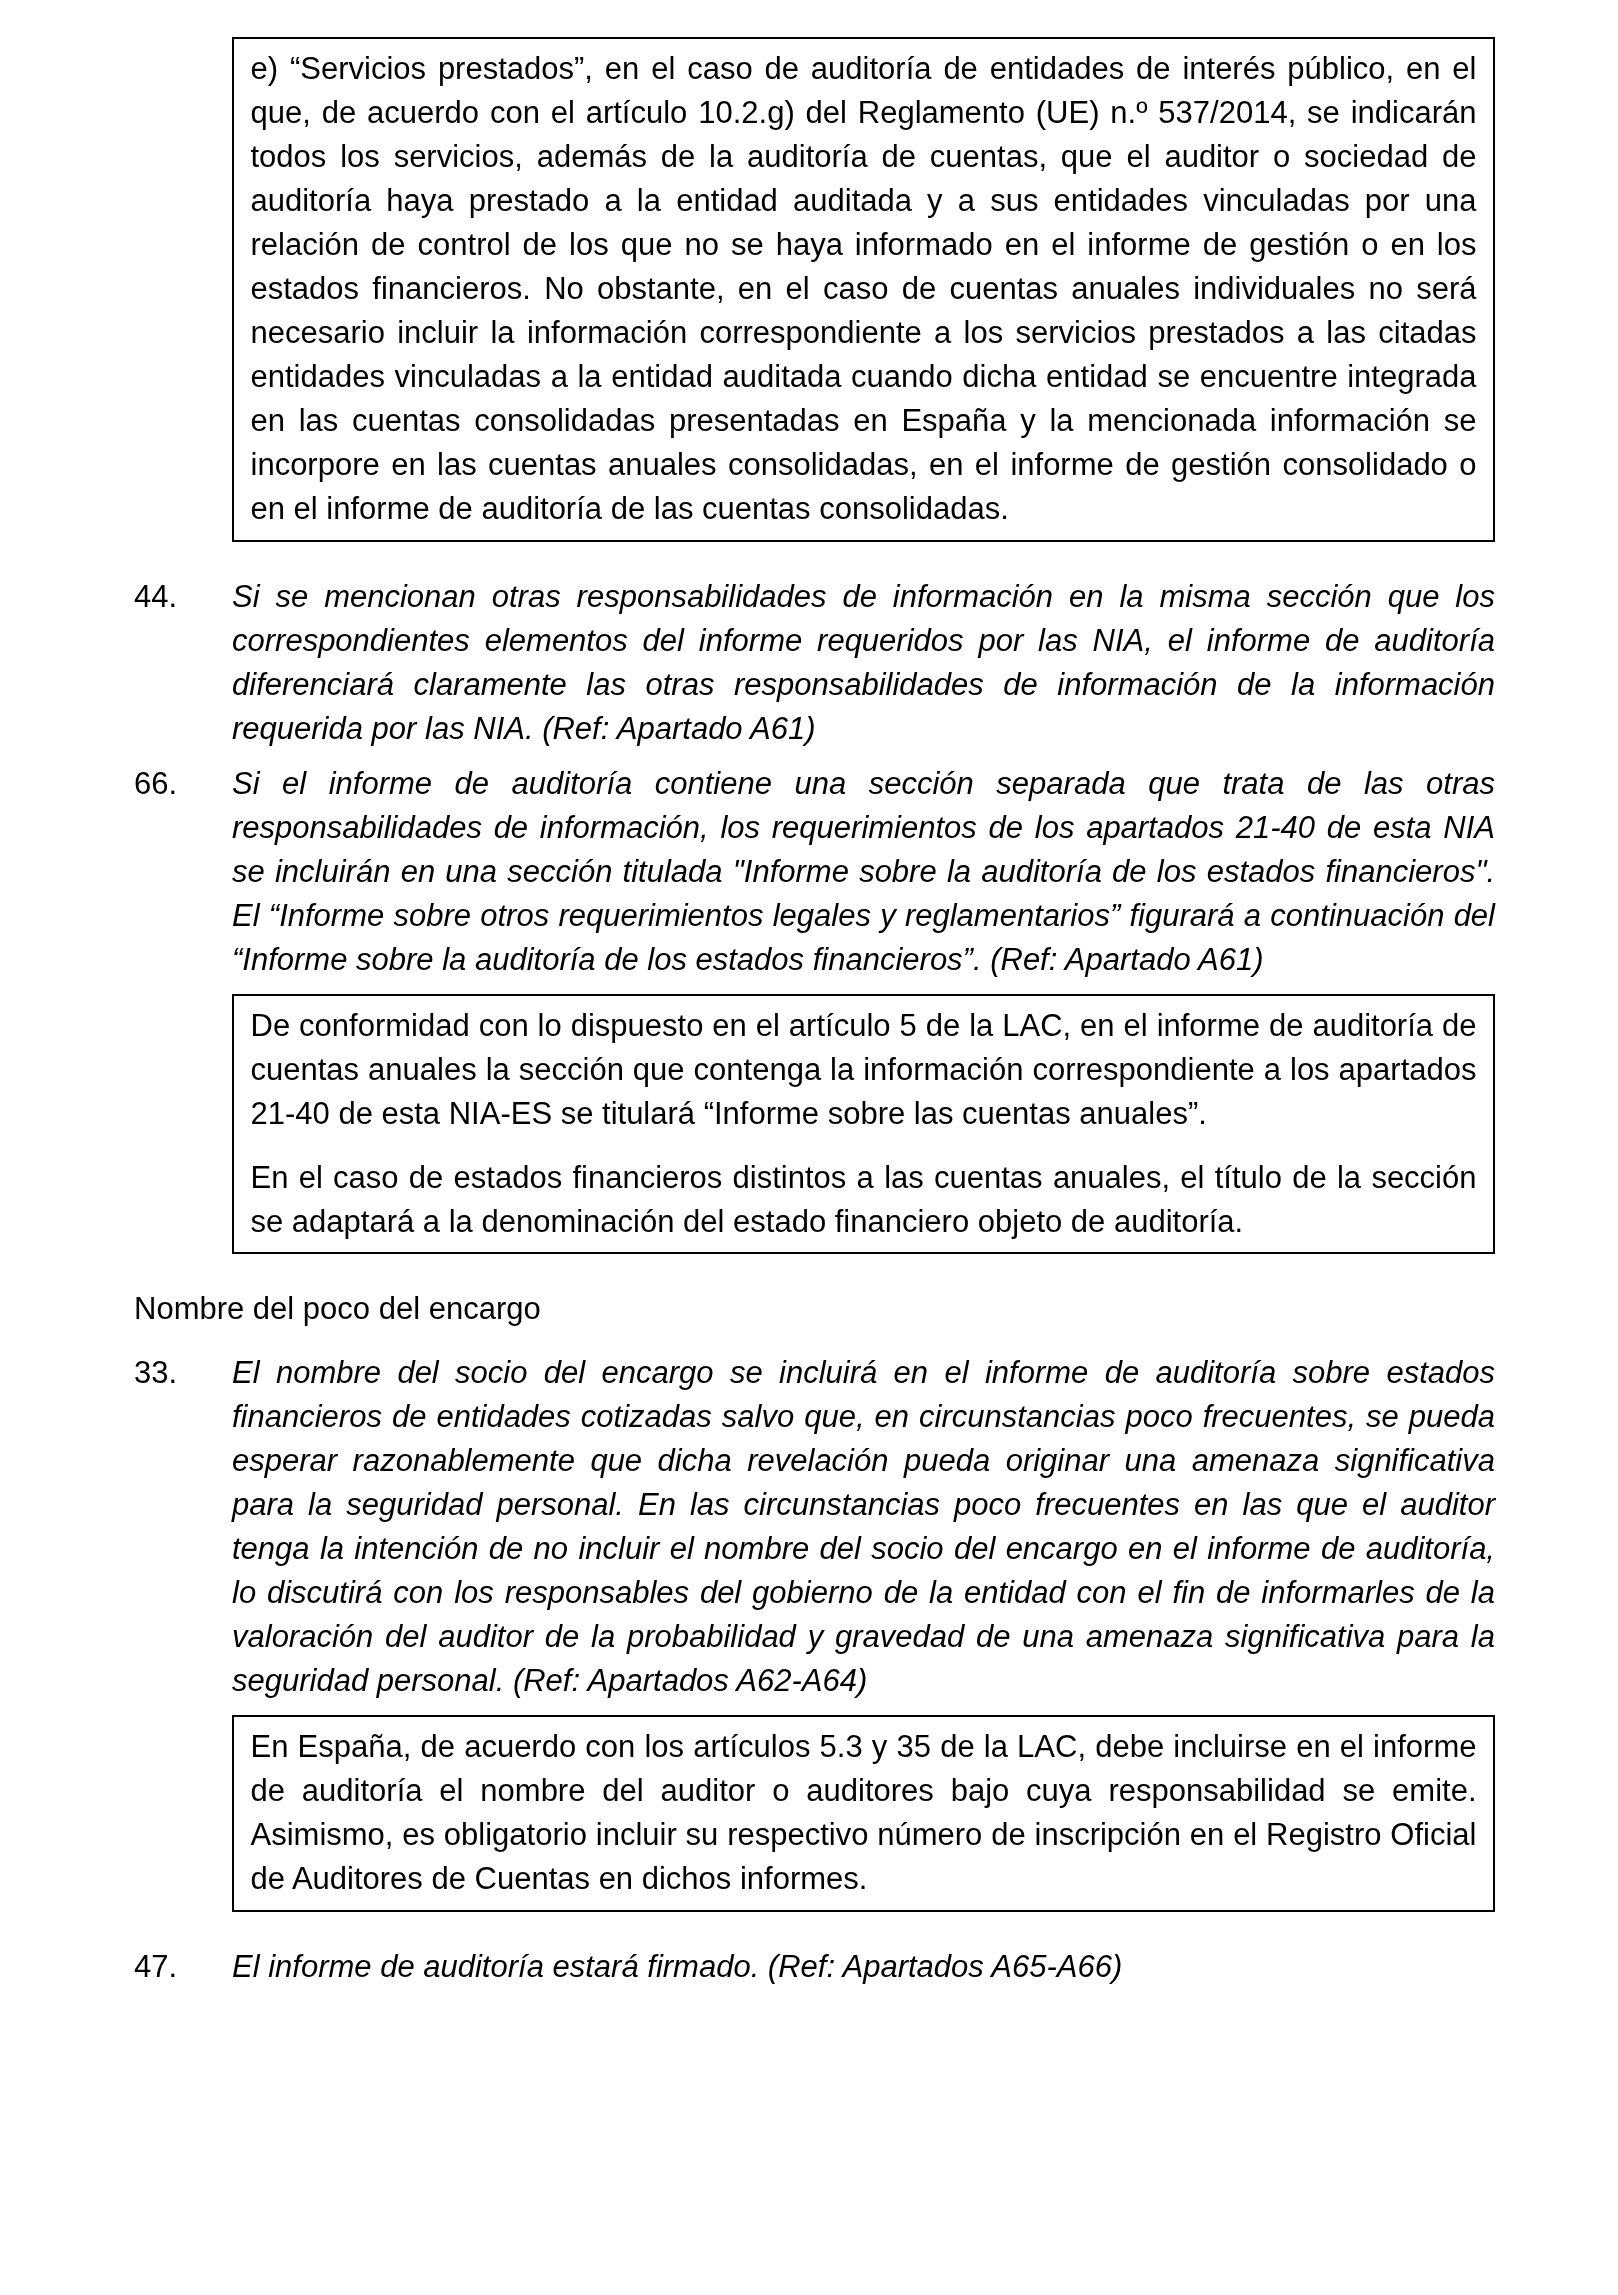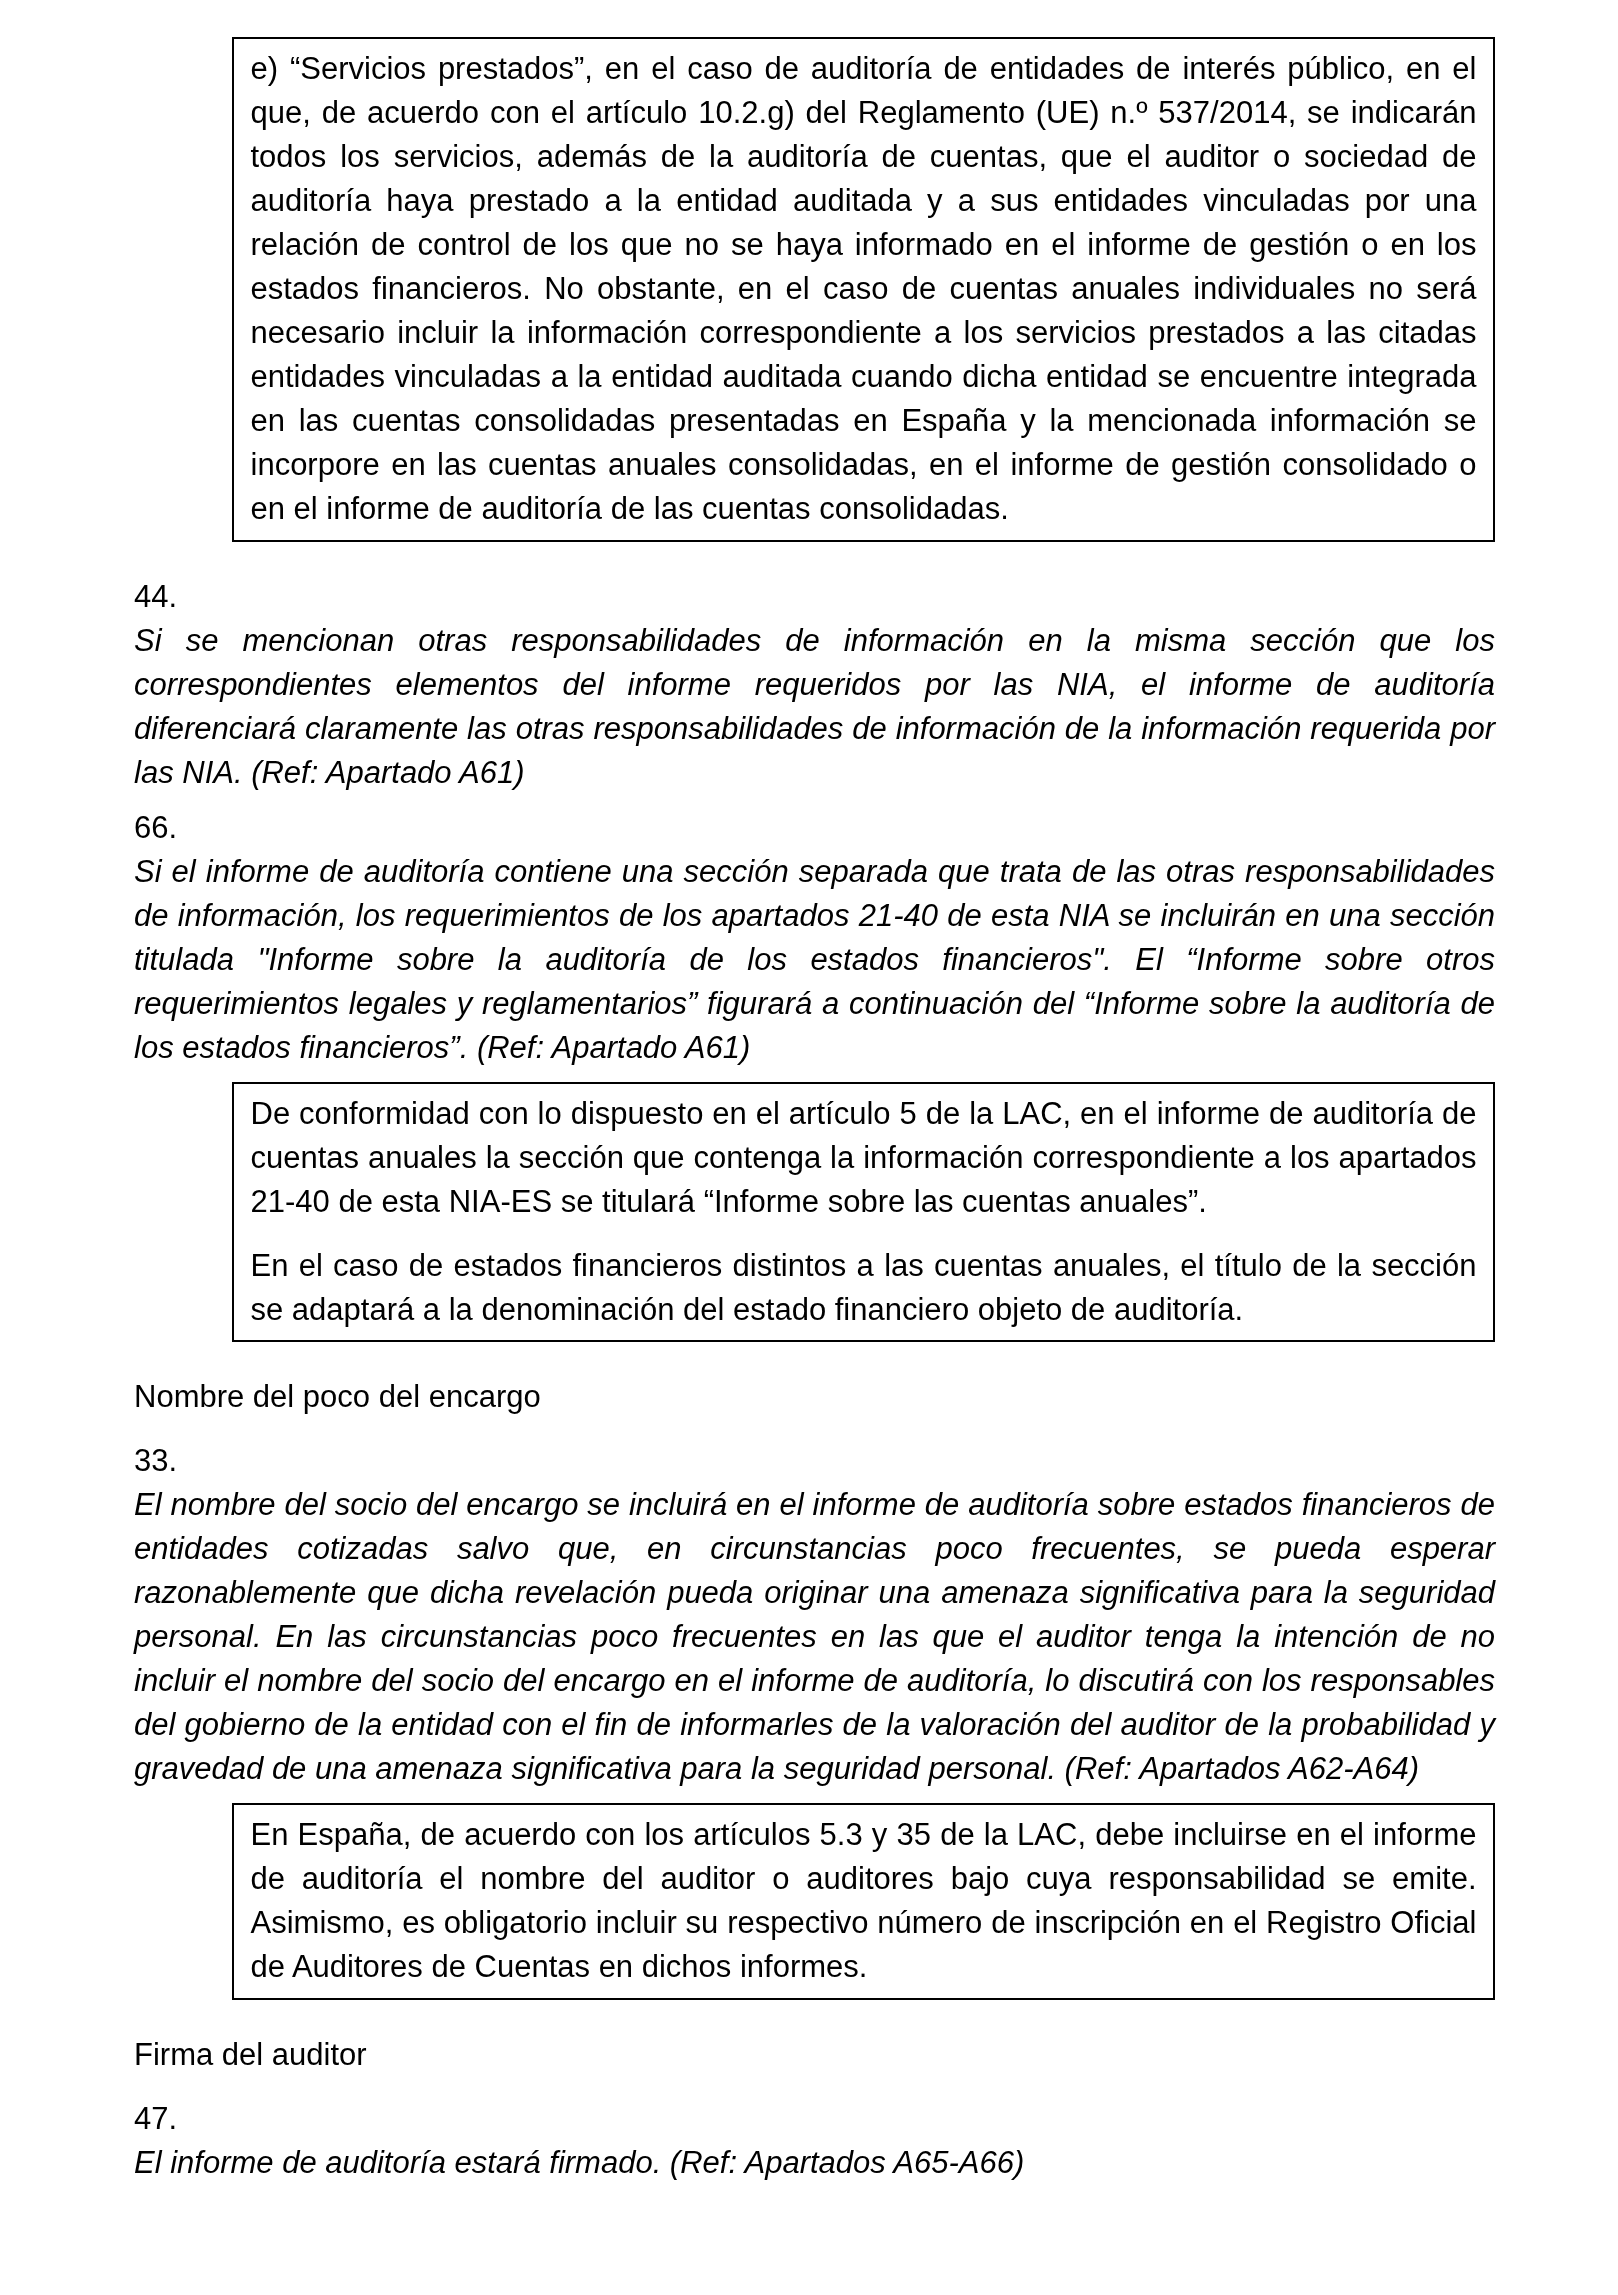--- a/index.html
+++ b/index.html
@@ -30,21 +30,20 @@
     font-size: 31px;
     line-height: 44px;
     text-align: justify;
   }
   .box p + p { margin-top: 20px; }
   
   .item {
     display: flex;
     align-items: flex-start;
     margin-bottom: 11.6px;
-    flex-direction: column;
   }
   .item .num {
     flex: none;
     width: 98px;
     font-size: 31px;
     line-height: 44px;
   }
   .item .txt {
     flex: 1;
     font-size: 31px;
@@ -88,21 +87,20 @@
 
   <div class="item">
     <div class="num">33.</div>
     <p class="txt">El nombre del socio del encargo se incluirá en el informe de auditoría sobre estados financieros de entidades cotizadas salvo que, en circunstancias poco frecuentes, se pueda esperar razonablemente que dicha revelación pueda originar una amenaza significativa para la seguridad personal. En las circunstancias poco frecuentes en las que el auditor tenga la intención de no incluir el nombre del socio del encargo en el informe de auditoría, lo discutirá con los responsables del gobierno de la entidad con el fin de informarles de la valoración del auditor de la probabilidad y gravedad de una amenaza significativa para la seguridad personal. (Ref: Apartados A62-A64)</p>
   </div>
 
   <div class="box">
     <p>En España, de acuerdo con los artículos 5.3 y 35 de la LAC, debe incluirse en el informe de auditoría el nombre del auditor o auditores bajo cuya responsabilidad se emite. Asimismo, es obligatorio incluir su respectivo número de inscripción en el Registro Oficial de Auditores de Cuentas en dichos informes.</p>
   </div>
 
-  <h2 class="heading">Firma del auditor</h2>
 
   <div class="item">
     <div class="num">47.</div>
     <p class="txt">El informe de auditoría estará firmado. (Ref: Apartados A65-A66)</p>
   </div>
 
 
 </div>
 
 

